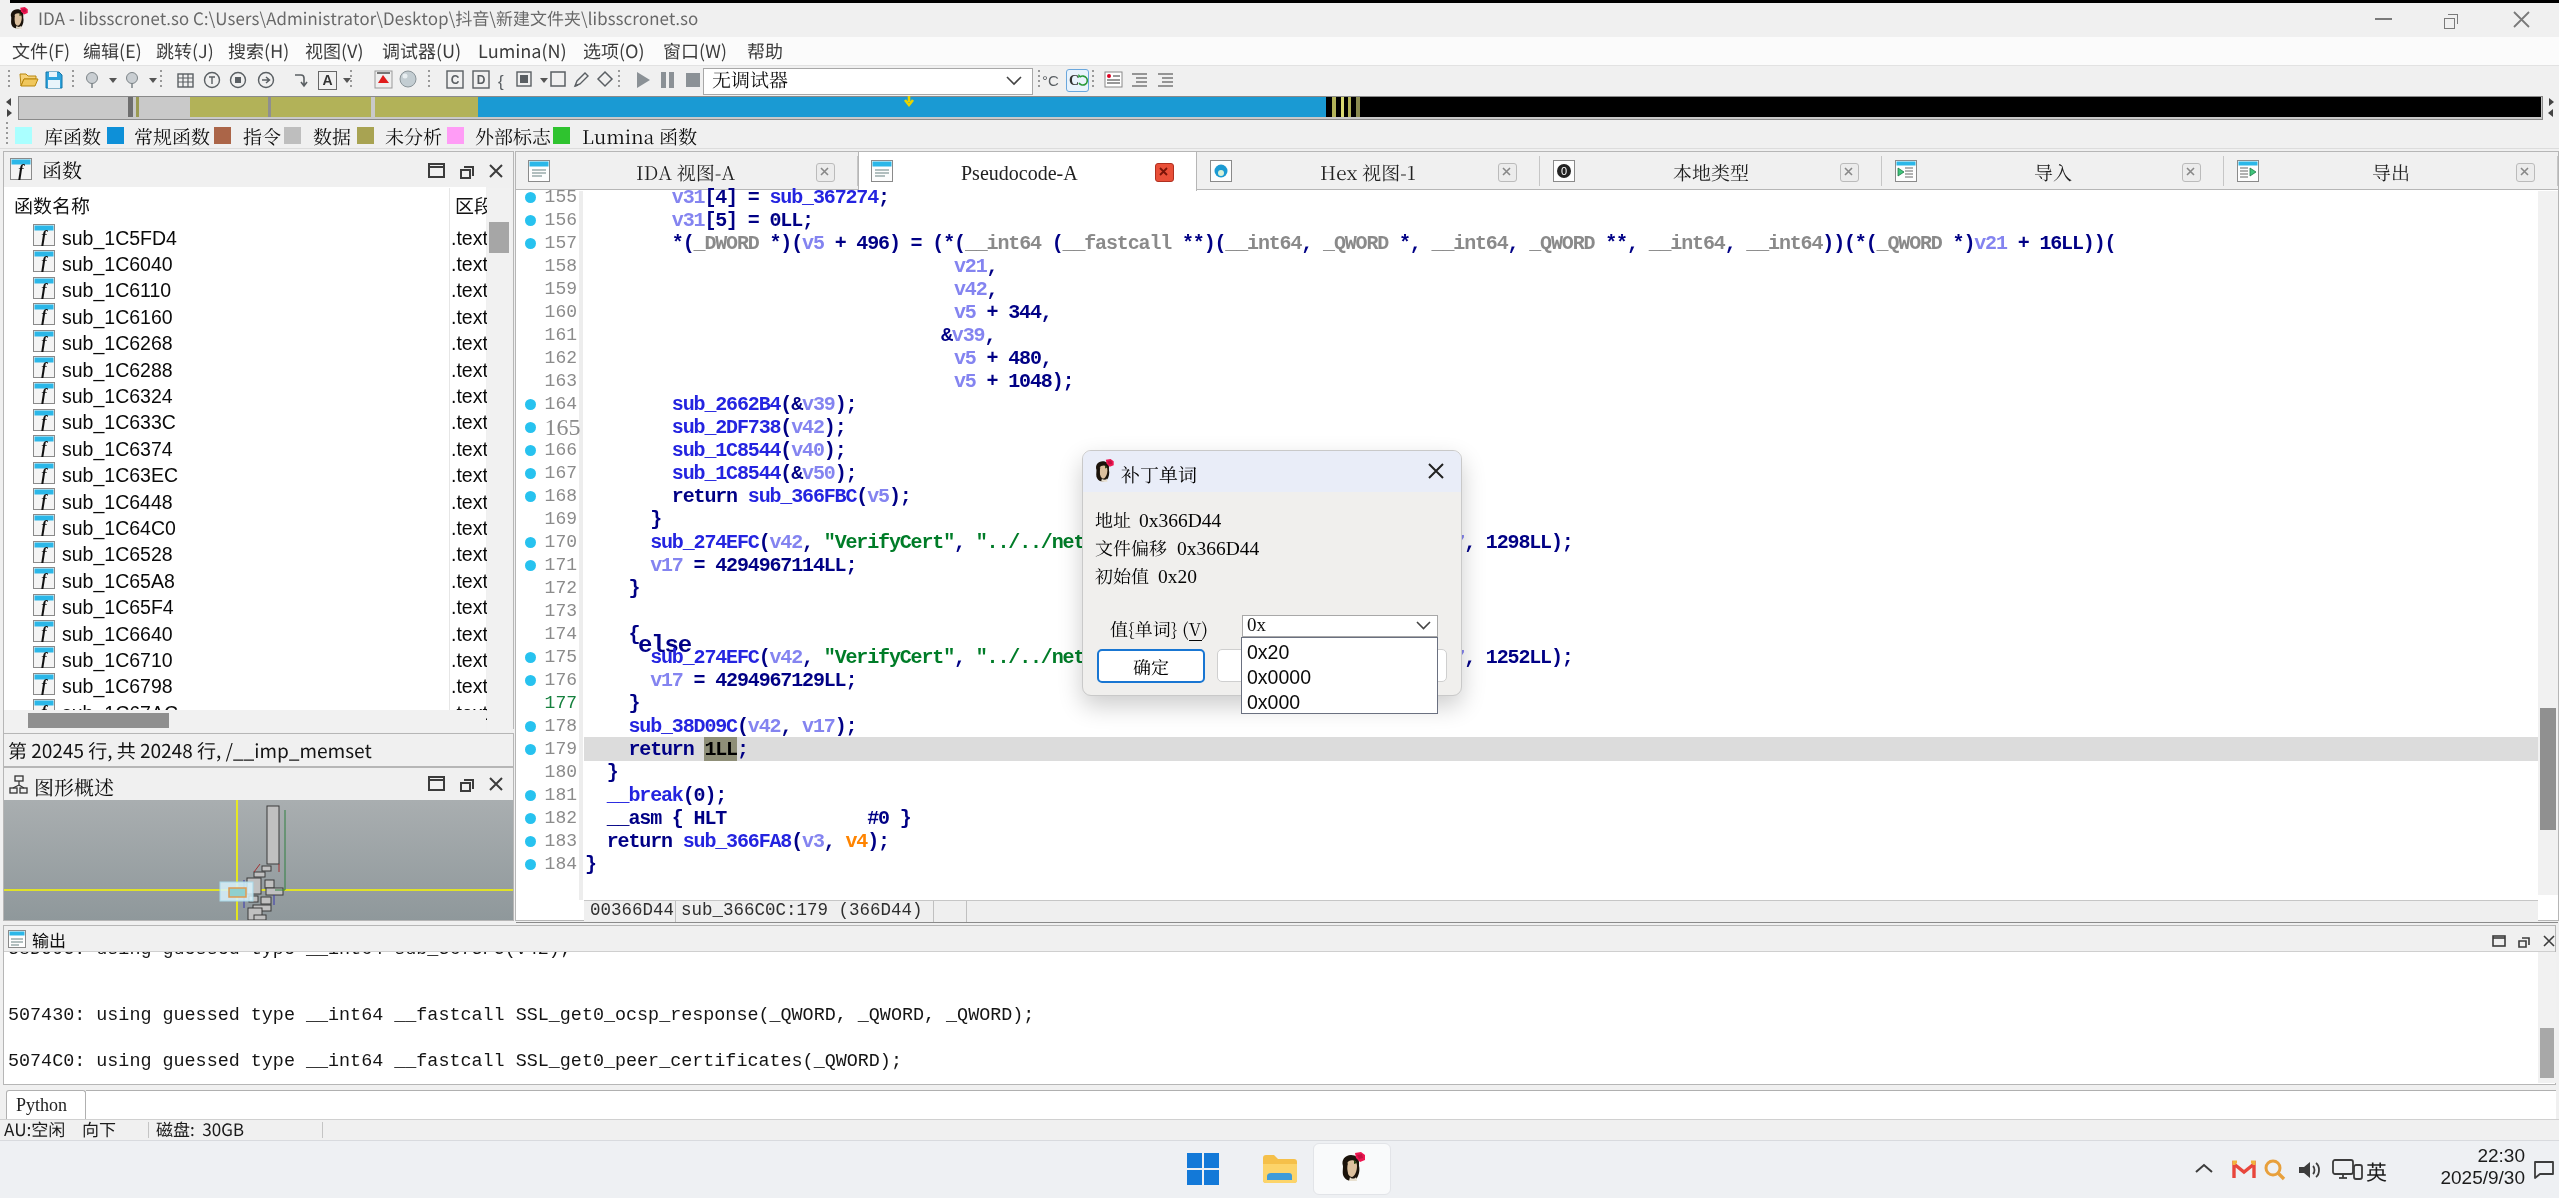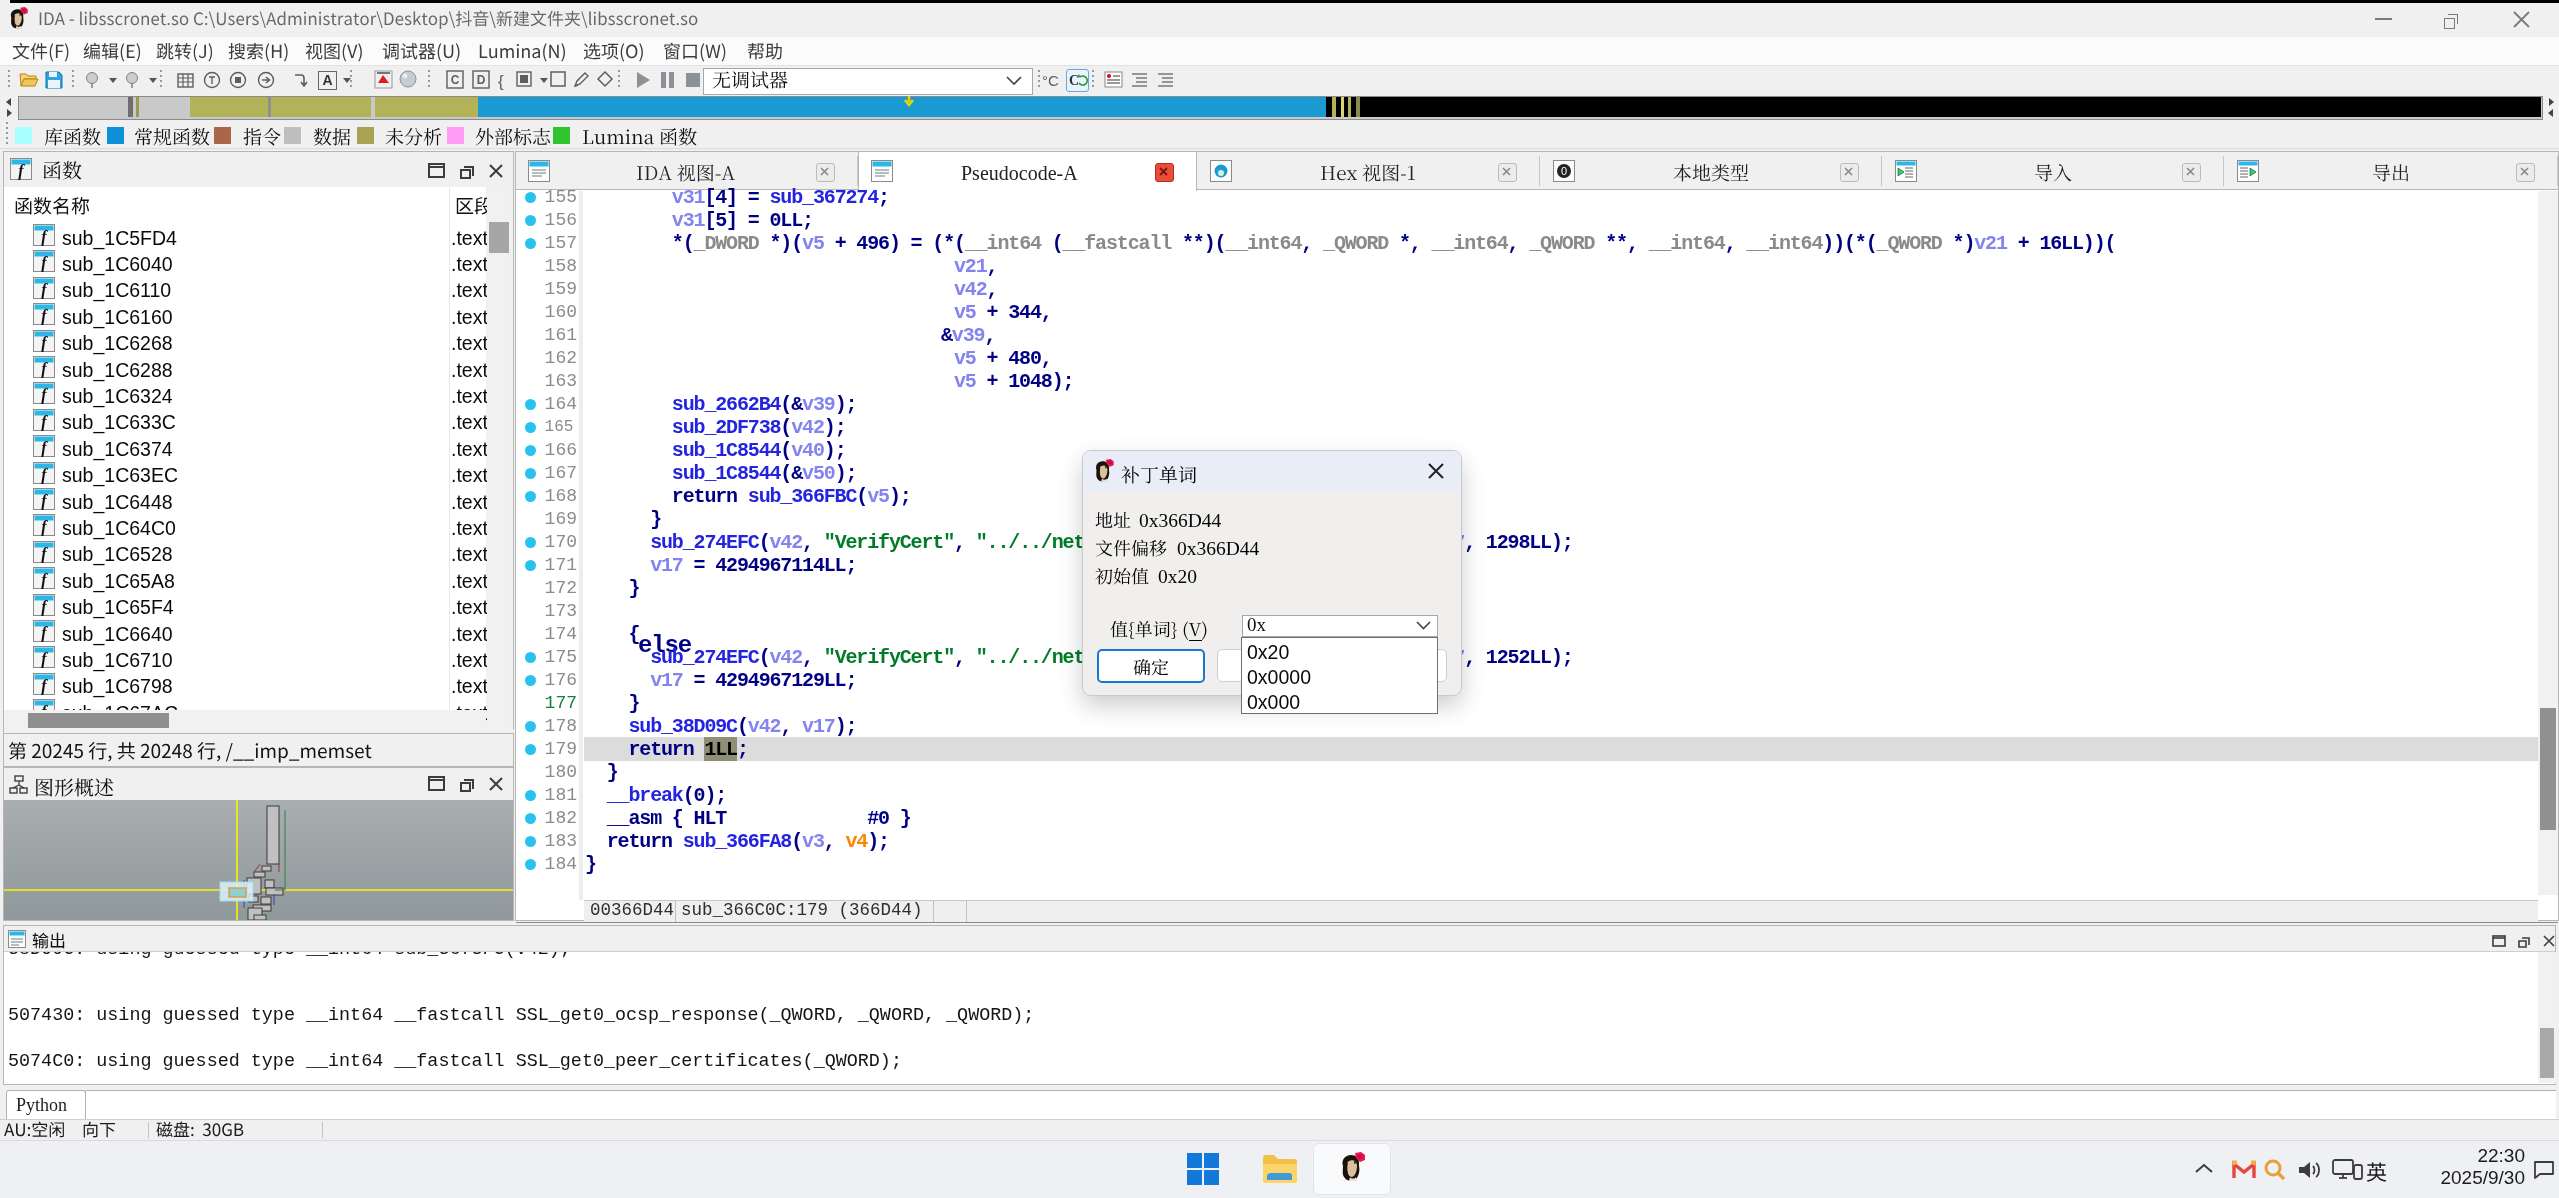--- a/index.html
+++ b/index.html
@@ -539,21 +539,21 @@
 <div style="position:absolute;left:544.6px;top:324.4px;font-family:'Liberation Mono';font-size:18px;line-height:23px;color:#8b8b8b;white-space:pre">161</div>
 <div style="position:absolute;left:572px;top:323.8px;font-family:'Liberation Mono';font-weight:bold;font-size:20px;letter-spacing:-1.15px;line-height:23px;white-space:pre;">                                  <span style="color:#000085">&amp;</span><span style="color:#8484f0">v39</span><span style="color:#000085">,</span></div>
 <div style="position:absolute;left:544.6px;top:347.4px;font-family:'Liberation Mono';font-size:18px;line-height:23px;color:#8b8b8b;white-space:pre">162</div>
 <div style="position:absolute;left:585.0px;top:346.8px;font-family:'Liberation Mono';font-weight:bold;font-size:20px;letter-spacing:-1.15px;line-height:23px;white-space:pre;">                                  <span style="color:#8484f0">v5</span><span style="color:#000085"> + 480,</span></div>
 <div style="position:absolute;left:544.6px;top:370.4px;font-family:'Liberation Mono';font-size:18px;line-height:23px;color:#8b8b8b;white-space:pre">163</div>
 <div style="position:absolute;left:585.0px;top:369.8px;font-family:'Liberation Mono';font-weight:bold;font-size:20px;letter-spacing:-1.15px;line-height:23px;white-space:pre;">                                  <span style="color:#8484f0">v5</span><span style="color:#000085"> + 1048);</span></div>
 <div style="position:absolute;left:525px;top:399px;width:11px;height:11px;border-radius:50%;background:#27c2ef"></div>
 <div style="position:absolute;left:544.6px;top:393.4px;font-family:'Liberation Mono';font-size:18px;line-height:23px;color:#8b8b8b;white-space:pre">164</div>
 <div style="position:absolute;left:585.0px;top:392.8px;font-family:'Liberation Mono';font-weight:bold;font-size:20px;letter-spacing:-1.15px;line-height:23px;white-space:pre;">        <span style="color:#2424e0">sub_2662B4</span><span style="color:#000085">(&amp;</span><span style="color:#8484f0">v39</span><span style="color:#000085">);</span></div>
 <div style="position:absolute;left:525px;top:422px;width:11px;height:11px;border-radius:50%;background:#27c2ef"></div>
-<div style="position:absolute;left:544.6px;top:416.4px;font-family:Liberation Mono, monospace;font-size:16px;line-height:23px;color:#8b8b8b;white-space:pre">165</div>
+<div style="position:absolute;left:544.6px;top:416.4px;font-family:Liberation Serif, serif;font-size:24px;line-height:23px;color:#8b8b8b;white-space:pre">165</div>
 <div style="position:absolute;left:585.0px;top:415.8px;font-family:'Liberation Mono';font-weight:bold;font-size:20px;letter-spacing:-1.15px;line-height:23px;white-space:pre;">        <span style="color:#2424e0">sub_2DF738</span><span style="color:#000085">(</span><span style="color:#8484f0">v42</span><span style="color:#000085">);</span></div>
 <div style="position:absolute;left:525px;top:445px;width:11px;height:11px;border-radius:50%;background:#27c2ef"></div>
 <div style="position:absolute;left:544.6px;top:439.4px;font-family:'Liberation Mono';font-size:18px;line-height:23px;color:#8b8b8b;white-space:pre">166</div>
 <div style="position:absolute;left:585.0px;top:438.8px;font-family:'Liberation Mono';font-weight:bold;font-size:20px;letter-spacing:-1.15px;line-height:23px;white-space:pre;">        <span style="color:#2424e0">sub_1C8544</span><span style="color:#000085">(</span><span style="color:#8484f0">v40</span><span style="color:#000085">);</span></div>
 <div style="position:absolute;left:525px;top:468px;width:11px;height:11px;border-radius:50%;background:#27c2ef"></div>
 <div style="position:absolute;left:544.6px;top:462.4px;font-family:'Liberation Mono';font-size:18px;line-height:23px;color:#8b8b8b;white-space:pre">167</div>
 <div style="position:absolute;left:585.0px;top:461.8px;font-family:'Liberation Mono';font-weight:bold;font-size:20px;letter-spacing:-1.15px;line-height:23px;white-space:pre;">        <span style="color:#2424e0">sub_1C8544</span><span style="color:#000085">(&amp;</span><span style="color:#8484f0">v50</span><span style="color:#000085">);</span></div>
 <div style="position:absolute;left:525px;top:491px;width:11px;height:11px;border-radius:50%;background:#27c2ef"></div>
 <div style="position:absolute;left:544.6px;top:485.4px;font-family:'Liberation Mono';font-size:18px;line-height:23px;color:#8b8b8b;white-space:pre">168</div>
 <div style="position:absolute;left:585.0px;top:484.8px;font-family:'Liberation Mono';font-weight:bold;font-size:20px;letter-spacing:-1.15px;line-height:23px;white-space:pre;">        <span style="color:#000085">return </span><span style="color:#2424e0">sub_366FBC</span><span style="color:#000085">(</span><span style="color:#8484f0">v5</span><span style="color:#000085">);</span></div>

